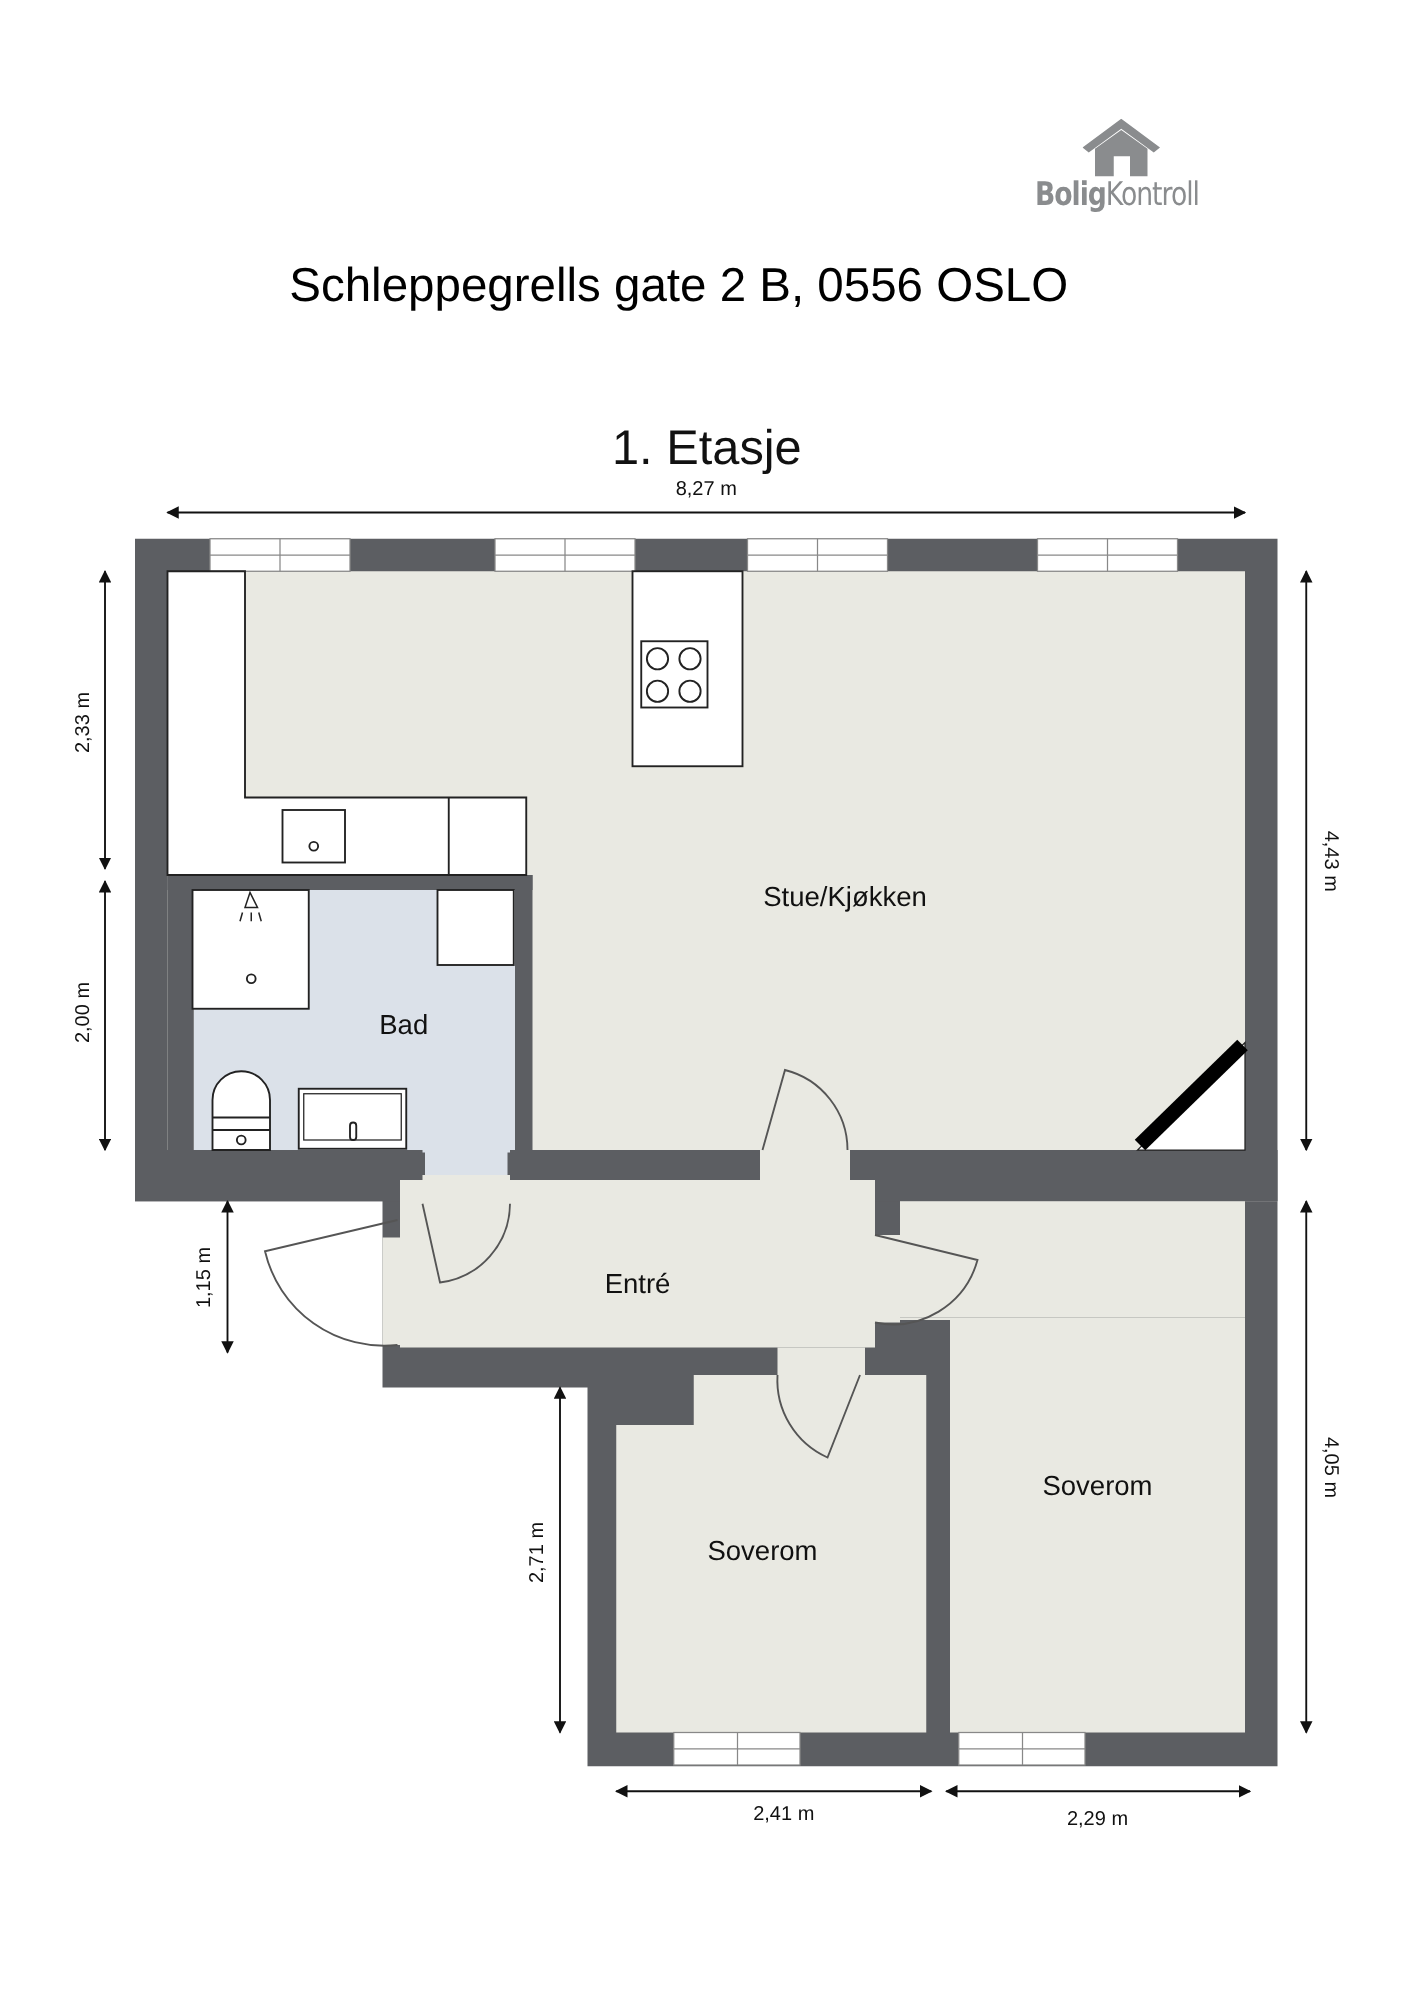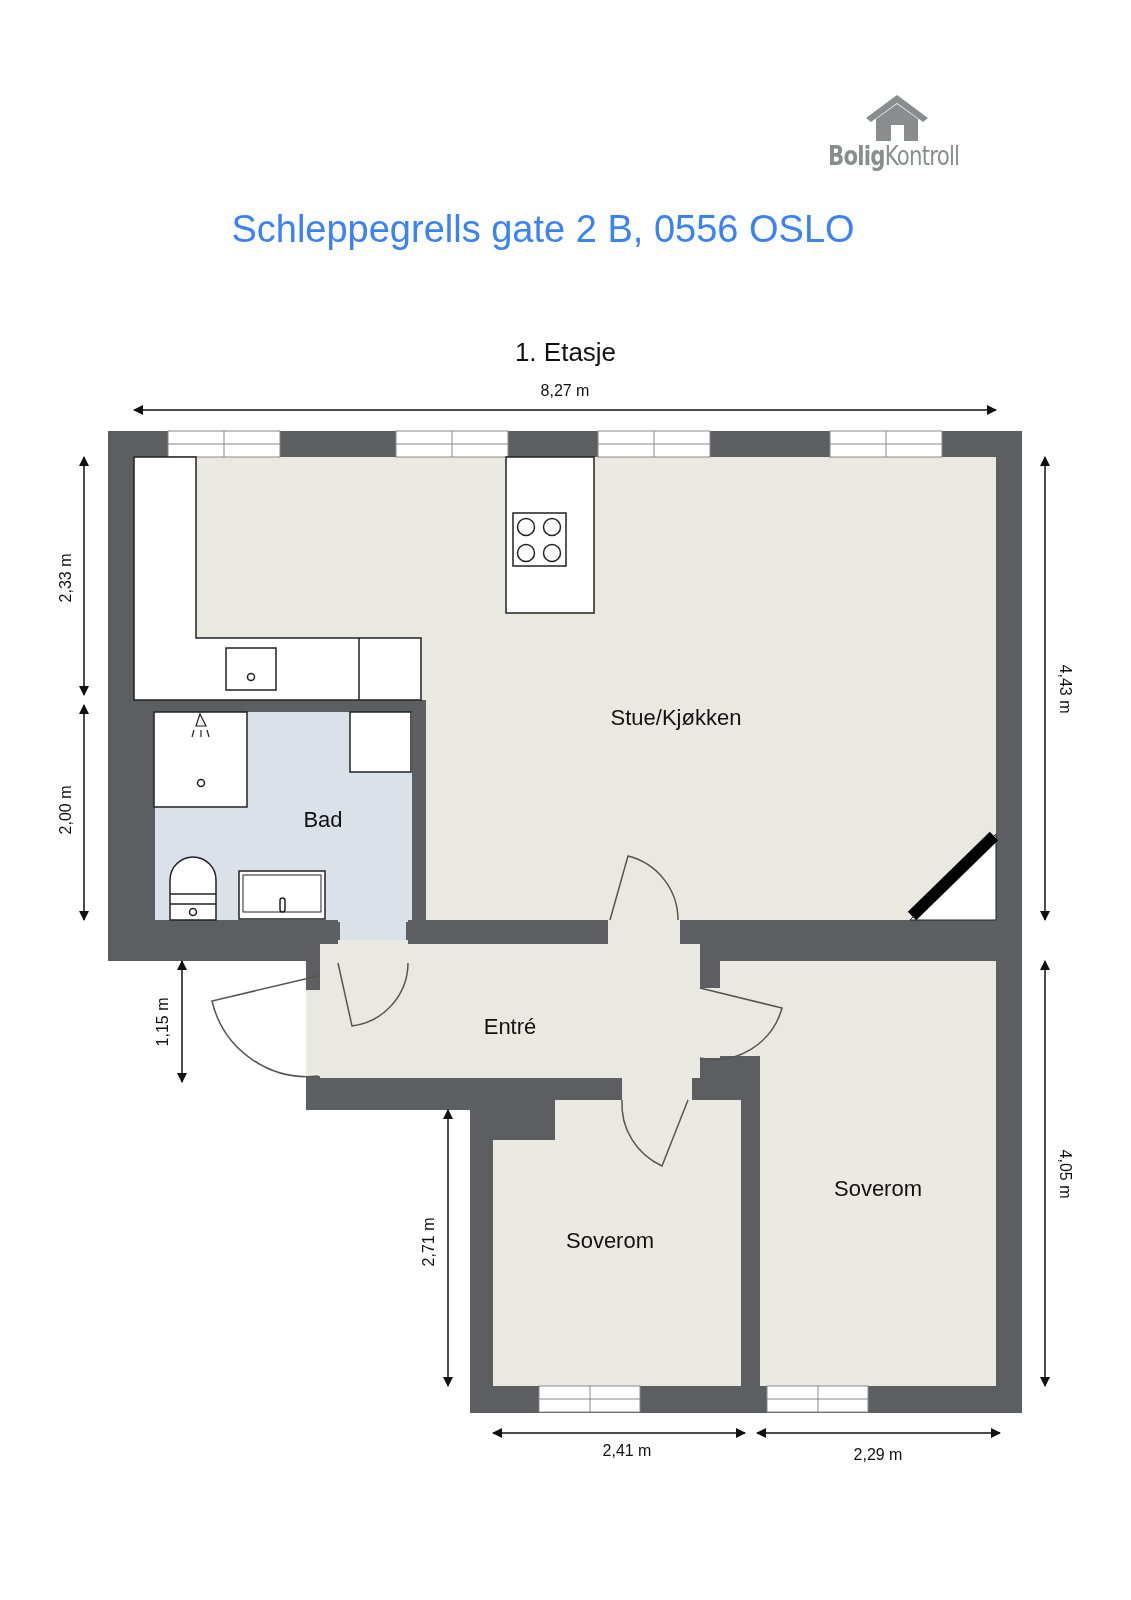--- a/index.html
+++ b/index.html
@@ -3,22 +3,22 @@
 <meta charset="utf-8">
 <style>
   html, body { margin:0; padding:0; background:#ffffff; }
   body { width:1131px; height:1600px; position:relative; overflow:hidden;
          font-family:"Liberation Sans", sans-serif; }
   .abs { position:absolute; }
   #logo { left:828px; top:95px; width:160px; height:90px; }
   #logo-text { position:absolute; left:0; top:46px; font-family:"DejaVu Sans", sans-serif;
      color:#8a8c8e; font-size:26px; letter-spacing:-1px; white-space:nowrap; transform:scaleX(0.82); transform-origin:left top; }
   #logo-text b { font-weight:bold; }
-  #title { left:0; width:1086px; top:208px; text-align:center; font-size:38px; color:#3b82f6; }
-  #subtitle { left:0; width:1131px; top:337px; text-align:center; font-size:26px; color:#111; }
+  #title { left:0; width:1086px; top:208px; text-align:center; font-size:38px; color:#000000; }
+  #subtitle { left:0; width:1131px; top:337px; text-align:center; font-size:39px; color:#111; }
   svg { position:absolute; left:0; top:0; }
   .lbl { font-family:"Liberation Sans", sans-serif; fill:#111; }
 </style>
 </head>
 <body>
 
 <div id="logo" class="abs">
   <svg width="100" height="50" style="left:38px;top:0;">
     <polygon points="0,23 31,0 62,23 57,27 31,8 5,27" fill="#8a8c8e"></polygon>
     <polygon points="10,24 31,9 52,24 52,46 38,46 38,30 25,30 25,46 10,46" fill="#8a8c8e"></polygon>

